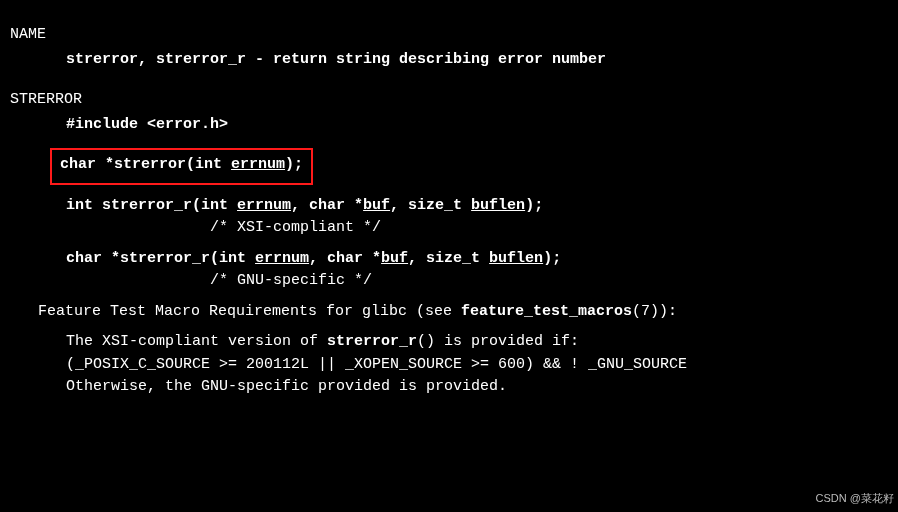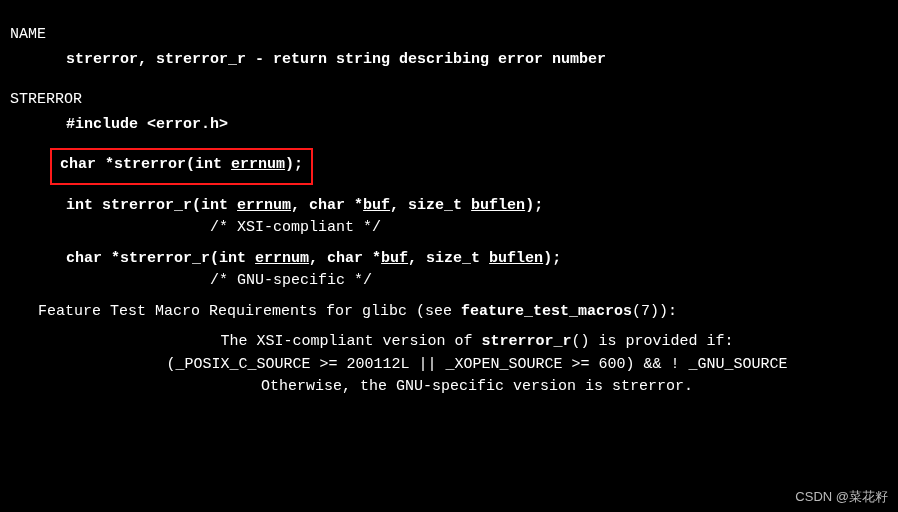--- a/index.html
+++ b/index.html
@@ -12,40 +12,40 @@
       width: 898px;
       height: 512px;
       padding: 6px 10px;
       position: relative;
       overflow: hidden;
     }
     .header-row { display: flex; justify-content: space-between; margin-bottom: 18px; }
     .section-name { font-weight: normal; margin-bottom: 2px; }
     .indent-1 { padding-left: 56px; font-weight: bold; }
     .indent-2 { padding-left: 28px; }
-    .indent-3 { padding-left: 56px; text-align: center; }
+    .indent-3 { padding-left: 56px; }
     .bold { font-weight: bold; }
     .underline { text-decoration: underline; text-align: right; }
     .red-box {
       border: 2px solid #ff1a1a;
       display: inline-block;
       padding: 4px 8px 6px 8px;
       margin-left: 40px;
       margin-top: 4px;
       margin-bottom: 10px;
     }
     .gap { height: 18px; }
     .gap-sm { height: 8px; }
     .comment-indent { padding-left: 200px; }
     .watermark {
       position: absolute;
       bottom: 6px;
-      right: 10px;
+      right: 4px;
       color: #bbb;
-      font-size: 13px;
+      font-size: 11px;
       font-family: sans-serif;
     }
   </style>
 </head>
 <body>
 
 
 
 <div class="header-row">
 </div>
@@ -85,18 +85,18 @@
 <div class="indent-2">
   <span>Feature Test Macro Requirements for glibc (see </span><span class="bold">feature_test_macros</span><span>(7)):</span>
 </div>
 
 <div class="gap-sm"></div>
 
 <div class="indent-3">
   <span>The XSI-compliant version of </span><span class="bold">strerror_r</span><span>() is provided if:</span>
 </div>
 <div class="indent-3">(_POSIX_C_SOURCE &gt;= 200112L || _XOPEN_SOURCE &gt;= 600) &amp;&amp; ! _GNU_SOURCE</div>
-<div class="indent-3">Otherwise, the GNU-specific version is strerror.</div>
+<div class="indent-3">Otherwise, the GNU-specific provided is provided.</div>
 
 <div class="watermark">CSDN @菜花籽</div>
 
 
 
 
 </body></html>

